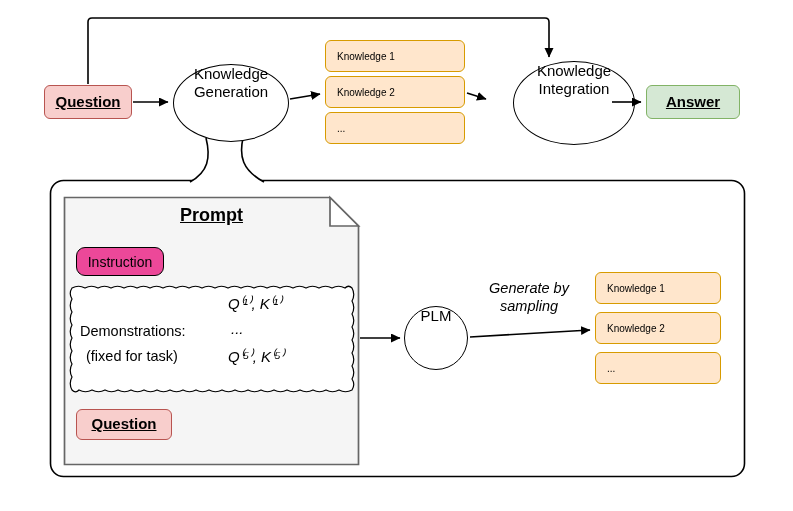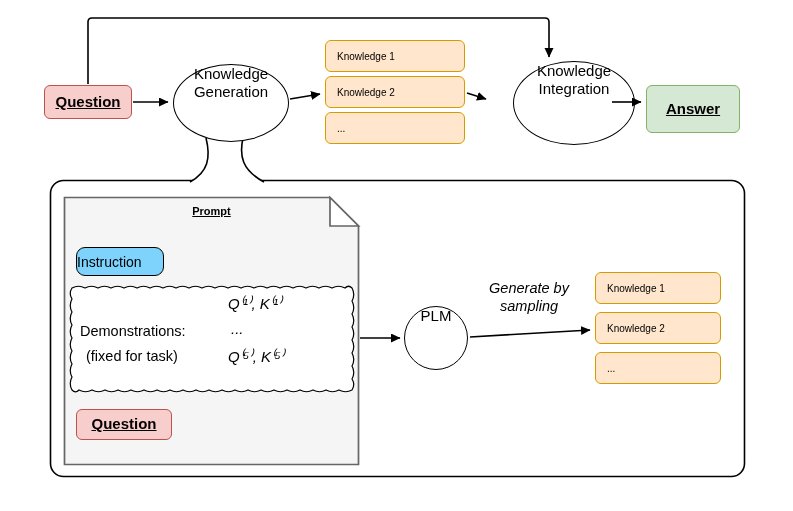--- a/index.html
+++ b/index.html
@@ -37,22 +37,22 @@
     display: flex; align-items: flex-start; justify-content: center;
     text-align: center;
     font-size: 15px; line-height: 1.2;
     padding: 0 14px;
   }
   .txt { position: absolute; z-index: 3; white-space: nowrap; }
   .math { font-family: Liberation Sans, sans-serif; font-style: italic; font-size: 15px; }
   .small { font-size: 14.5px; }
   .instruction {
     position: absolute; z-index: 1;
-    background: #7dd3fc; border: 1.4px solid #000; border-radius: 9px;
-    display: flex; align-items: center; 
+    background: #ec4899; border: 1.4px solid #000; border-radius: 9px;
+    display: flex; align-items: center; justify-content: center;
     font-size: 14px;
   }
   .center-multiline { text-align: center; white-space: pre-line; line-height: 1.25; font-style: italic; }
 </style>
 </head>
 <body>
 
 <div class="diagram">
 
   <svg class="bg" width="793" height="511" viewBox="0 0 793 511">
@@ -84,25 +84,25 @@
     <span>Knowledge 2</span>
   </div>
   <div class="box kbox" style="left:325px; top:112px; width:140px; height:32px;">
     <span>...</span>
   </div>
 
   <div class="ellipse" style="left:513px; top:61px; width:122px; height:84px;">
     <span>Knowledge Integration</span>
   </div>
 
-  <div class="box green bold" style="left:646px; top:85px; width:94px; height:48px;">
+  <div class="box green bold" style="left:646px; top:85px; width:94px; height:34px;">
     <span>Answer</span>
   </div>
 
-  <div class="txt bold" style="left:64px; top:205px; width:295px; text-align:center; font-size:11px;">Prompt</div>
+  <div class="txt bold" style="left:64px; top:205px; width:295px; text-align:center; font-size:18px;">Prompt</div>
 
   <div class="instruction" style="left:76px; top:247px; width:88px; height:29px;">
     <span>Instruction</span>
   </div>
 
   <div class="txt math" style="left:228px; top:293px;">Q⁽¹⁾, K⁽¹⁾</div>
   <div class="txt small" style="left:80px; top:323px;">Demonstrations:</div>
   <div class="txt math" style="left:231px; top:320px;">...</div>
   <div class="txt small" style="left:86px; top:348px;">(fixed for task)</div>
   <div class="txt math" style="left:228px; top:346px;">Q⁽⁵⁾, K⁽⁵⁾</div>

